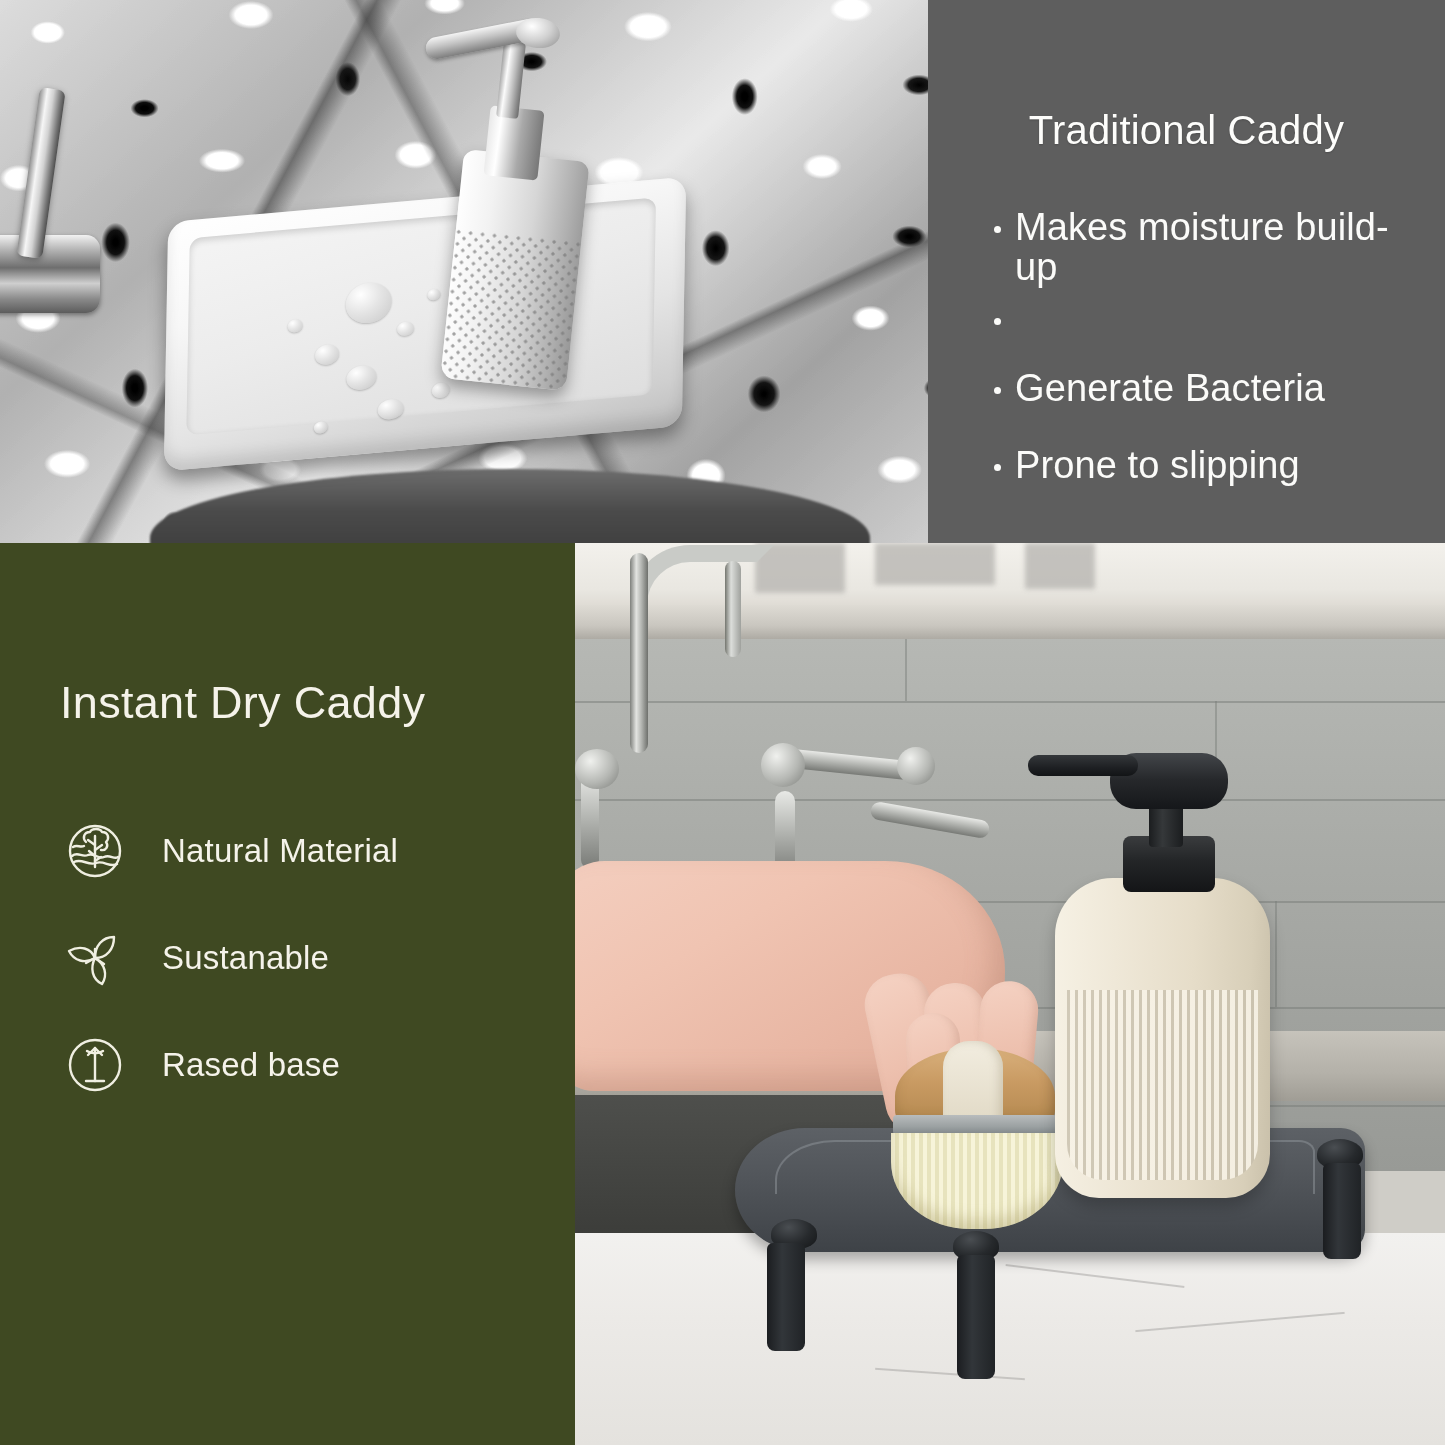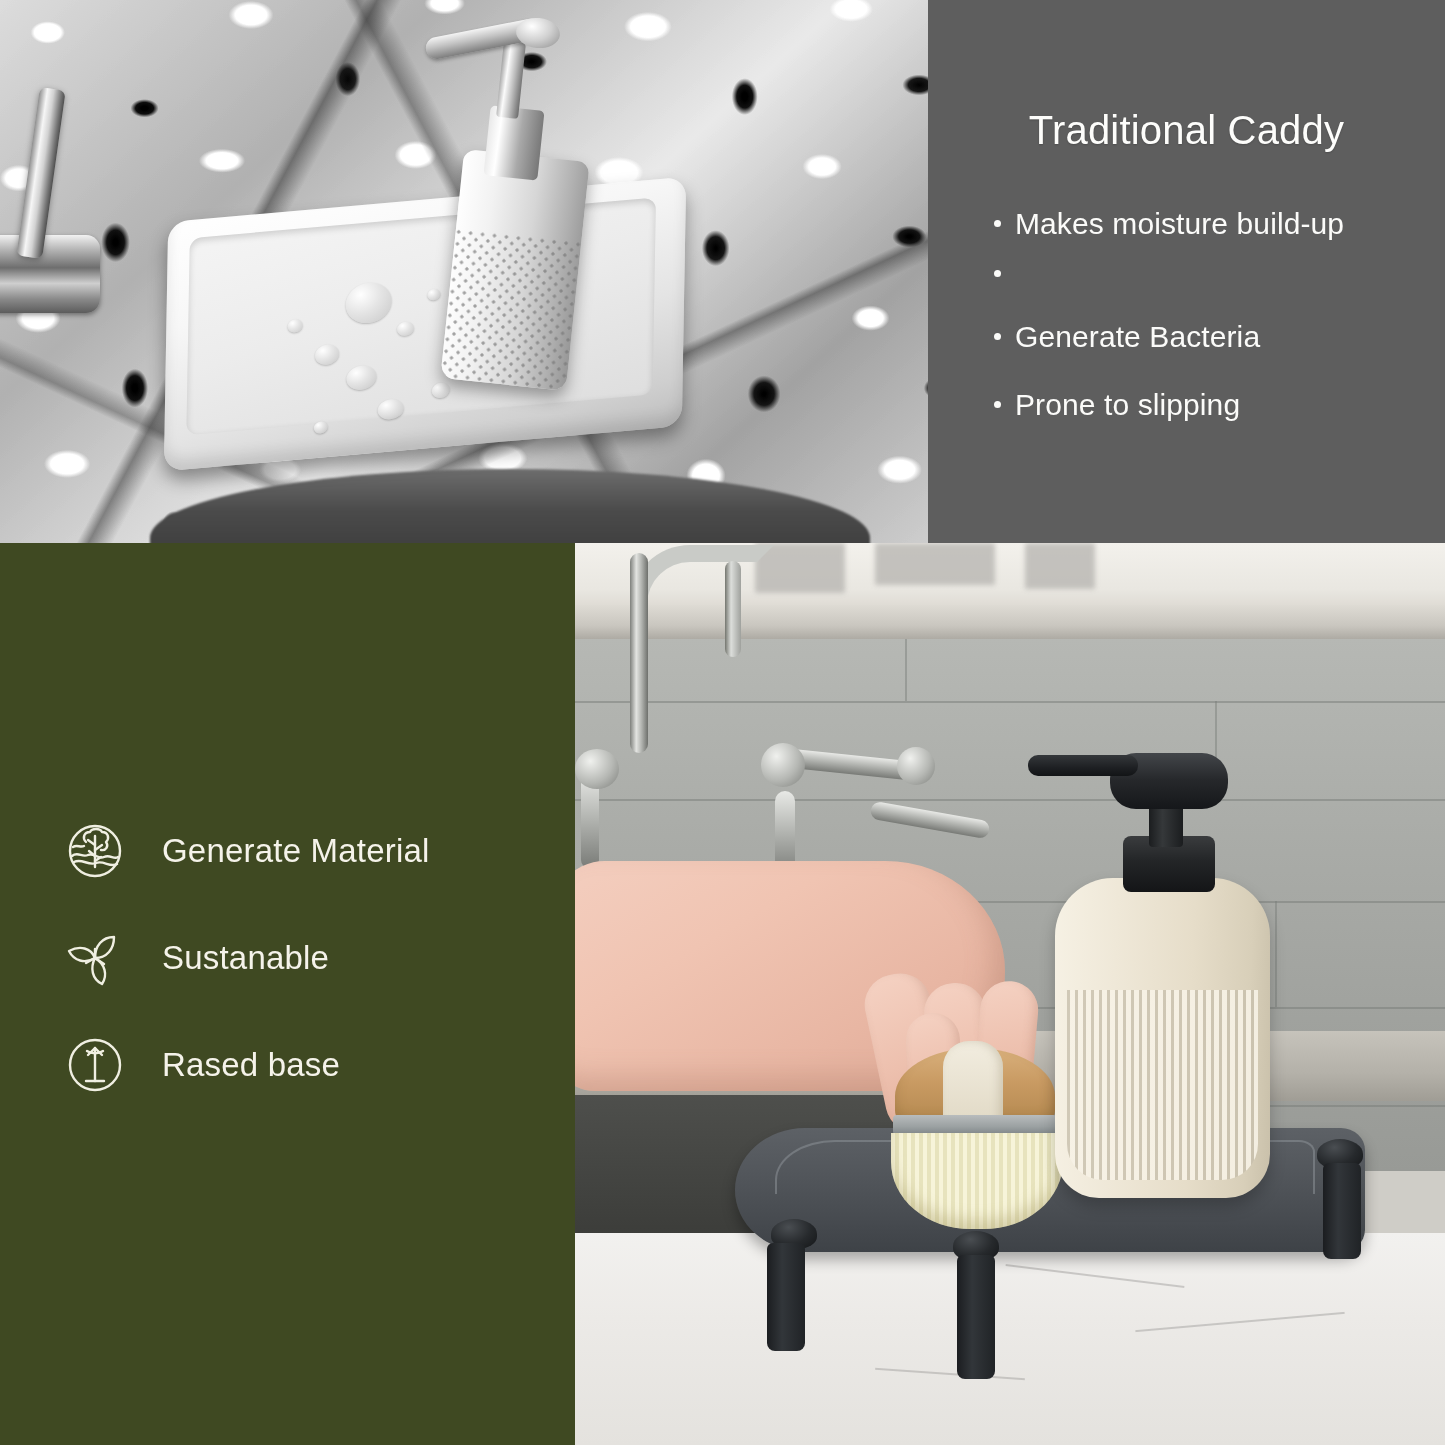--- a/index.html
+++ b/index.html
@@ -210,21 +210,21 @@
     position: absolute;
     left: 66px; top: 208px;
     right: 24px;
     margin: 0; padding: 0;
     list-style: none;
   }
   .bullet-list li {
     display: flex;
     align-items: baseline;
     color: #fbfbf9;
-    font-size: 30px;
+    font-size: 38px;
     font-weight: 400;
     line-height: 1.05;
     margin-bottom: 37px;
     letter-spacing: .1px;
   }
   .bullet-dot {
     display: inline-block;
     width: 7px; height: 7px;
     border-radius: 50%;
     background: #fbfbf9;
@@ -544,37 +544,38 @@
       </li>
       <li>
         <span class="bullet-dot"></span>
         <span>Prone to slipping</span>
       </li>
     </ul>
   </div>
 
   <div class="panel-green"></div>
 
+  <div class="panel-title" style="position:absolute; left:60px; top:677px; color:#f5f3ea; font-size:45px; letter-spacing:.3px; white-space:nowrap;">Instant Dry Caddy</div>
 
   <ul class="feature-list">
 
 
     <li class="feature-row">
       <span class="feature-icon">
         <svg width="62" height="62" viewBox="0 0 62 62" fill="none" stroke="#f0efe2" stroke-width="2.4" stroke-linecap="round" stroke-linejoin="round">
           <circle cx="31" cy="31" r="25"></circle>
           <path d="M31 16 V47"></path>
           <path d="M31 25 L24 20 M31 30 L38 25 M31 36 L25 31 M31 41 L37 37"></path>
           <path d="M22 22 C18 18 20 12 26 12 C28 8 36 8 38 12 C44 12 46 18 42 22 C45 26 42 31 37 30"></path>
           <path d="M8 36 C14 31 18 38 24 35 C30 32 34 40 40 37 C46 34 50 40 54 37"></path>
           <path d="M9 27 C13 24 16 28 20 26"></path>
           <path d="M10 42 C18 38 24 46 32 43 C40 40 46 48 53 44"></path>
         </svg>
       </span>
-      <span class="feature-label">Generate Material</span>
+      <span class="feature-label">Natural Material</span>
     </li>
 
 
     <li class="feature-row">
       <span class="feature-icon">
         <svg width="62" height="62" viewBox="0 0 62 62" fill="none" stroke="#f0efe2" stroke-width="2.4" stroke-linecap="round" stroke-linejoin="round">
           <path d="M31 31 C31 19 38 10 50 10 C50 22 43 31 31 31 Z"></path>
           <path d="M31 31 C21 37 10 34 5 24 C16 18 27 21 31 31 Z"></path>
           <path d="M31 31 C41 37 44 48 38 57 C28 52 26 41 31 31 Z"></path>
           <path d="M31 31 L31 22 M31 31 L22 36 M31 31 L40 37"></path>

